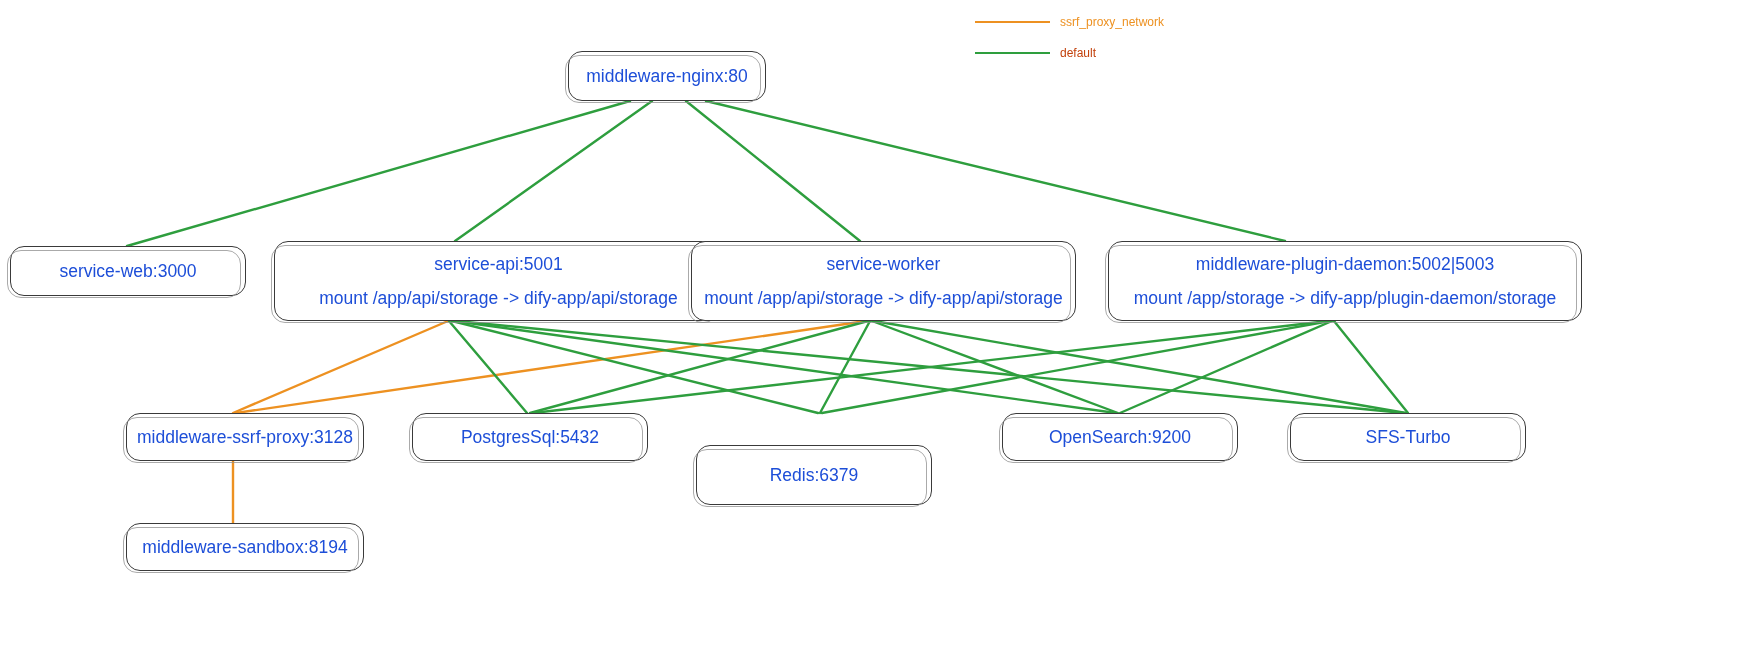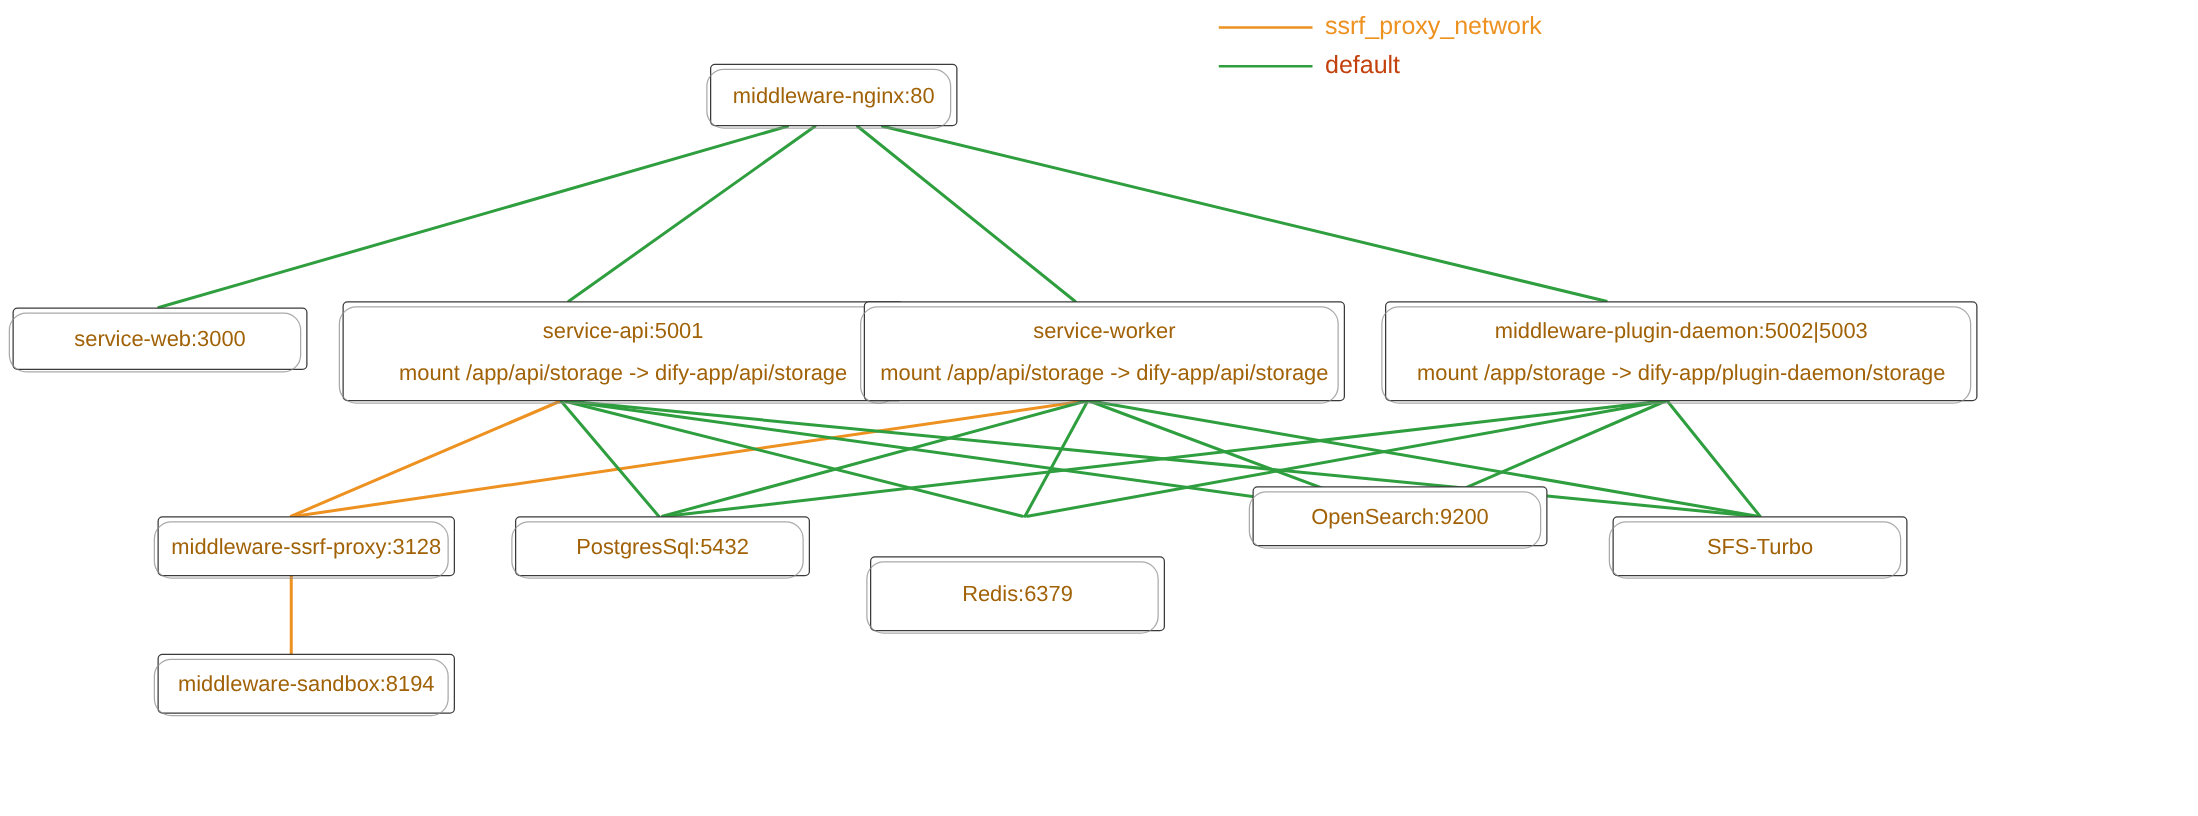--- a/index.html
+++ b/index.html
@@ -30,27 +30,27 @@
     top: 0;
     width: 1758px;
     height: 653px;
   }
 
   
   .node {
     position: absolute;
     box-sizing: border-box;
     border: 1.6px solid #3a3a3a;
-    border-radius: 4px;
+    border-radius: 14px;
     background: #ffffff;
     display: flex;
     flex-direction: column;
     align-items: center;
     justify-content: center;
-    color: #a16207;
+    color: #1d4ed8;
     font-size: 17.5px;
     line-height: 1.05;
     white-space: nowrap;
     z-index: 2;
   }
   .node::before {
     
     content: "";
     position: absolute;
     left: -4px;
@@ -84,21 +84,21 @@
     height: 31px;
   }
   .legend-swatch {
     width: 75px;
     height: 0;
     border-top-width: 2.6px;
     border-top-style: solid;
     margin-right: 10px;
   }
   .legend-label {
-    font-size: 20px;
+    font-size: 12px;
     white-space: nowrap;
   }
 </style>
 </head>
 <body>
 
 <div id="canvas">
 
   <svg id="edge-layer" viewBox="0 0 1758 653" xmlns="http://www.w3.org/2000/svg">
       <line x1="630" y1="101" x2="127" y2="246" stroke="#2e9e3e" stroke-width="2.4" stroke-linecap="round"></line>
@@ -143,21 +143,21 @@
       </div>
       <div class="node" style="left: 126px; top: 413px; width: 238px; height: 48px;">
         <div class="line">middleware-ssrf-proxy:3128</div>
       </div>
       <div class="node" style="left: 412px; top: 413px; width: 236px; height: 48px;">
         <div class="line">PostgresSql:5432</div>
       </div>
       <div class="node" style="left: 696px; top: 413px; width: 236px; height: 60px; margin-top: 32px;">
         <div class="line">Redis:6379</div>
       </div>
-      <div class="node" style="left: 1002px; top: 389px; width: 236px; height: 48px;">
+      <div class="node" style="left: 1002px; top: 413px; width: 236px; height: 48px;">
         <div class="line">OpenSearch:9200</div>
       </div>
       <div class="node" style="left: 1290px; top: 413px; width: 236px; height: 48px;">
         <div class="line">SFS-Turbo</div>
       </div>
       <div class="node" style="left: 126px; top: 523px; width: 238px; height: 48px;">
         <div class="line">middleware-sandbox:8194</div>
       </div>
     </div>
 

